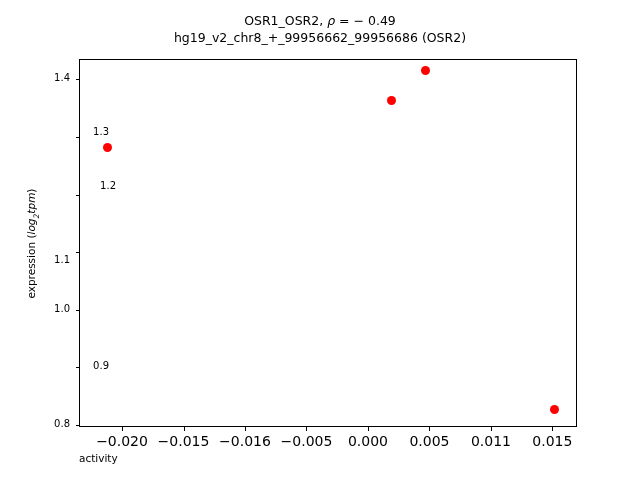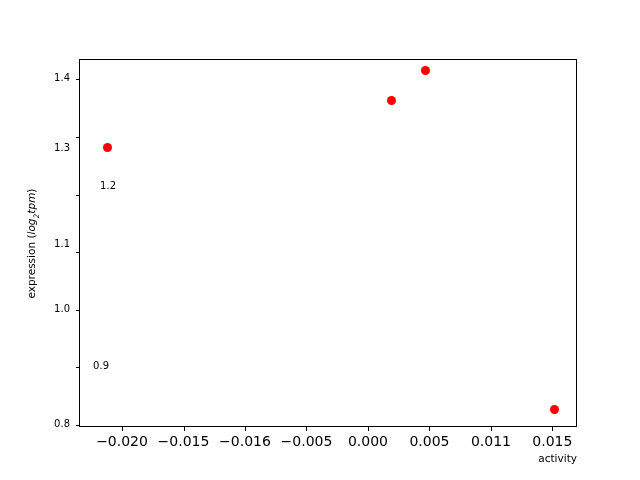--- a/index.html
+++ b/index.html
@@ -97,21 +97,21 @@
     font-size: 10px;
     color: #000000;
     white-space: pre;
   }
   
   #xlabel {
     position: absolute;
     left: 79px;
     top: 452px;
     width: 498px;
-    text-align: right;
+    text-align: left;
     font-size: 10.5px;
     color: #000000;
   }
   #ylabel {
     position: absolute;
     left: -216px;
     top: 236px;
     width: 498px;
     text-align: center;
     font-size: 10.5px;
@@ -120,20 +120,24 @@
     transform-origin: center center;
     white-space: pre;
   }
   sub { font-size: 0.72em; }
 </style>
 </head>
 <body>
 
 <div id="figure">
 
+  <div id="title-block">
+    <span id="title-line-1"><span>OSR1_OSR2, </span><span class="mathvar">ρ</span><span> = − 0.49</span></span>
+    <span id="title-line-2">hg19_v2_chr8_+_99956662_99956686 (OSR2)</span>
+  </div>
 
   <div id="axes-frame">
     <div id="data-layer">
         <div class="data-point" style="left: 27.0519px; top: 87.2488px; background: rgb(255, 0, 0); width: 9px; height: 9px; margin-left: -4.5px; margin-top: -4.5px;"></div>
         <div class="data-point" style="left: 311.096px; top: 40.025px; background: rgb(255, 0, 0); width: 9px; height: 9px; margin-left: -4.5px; margin-top: -4.5px;"></div>
         <div class="data-point" style="left: 345.526px; top: 10.0782px; background: rgb(255, 0, 0); width: 9px; height: 9px; margin-left: -4.5px; margin-top: -4.5px;"></div>
         <div class="data-point" style="left: 474.637px; top: 349.283px; background: rgb(255, 0, 0); width: 9px; height: 9px; margin-left: -4.5px; margin-top: -4.5px;"></div>
       </div>
   </div>
 
@@ -154,25 +158,25 @@
       <div class="xtick-label" style="left: 490.926px;">0.011</div>
       <div class="xtick-mark" style="left: 552.407px;"></div>
       <div class="xtick-label" style="left: 552.407px;">0.015</div>
       <div class="ytick-mark" style="top: 424.984px;"></div>
       <div class="ytick-label" style="top: 424.984px;">0.8</div>
       <div class="ytick-mark" style="top: 367.394px;"></div>
       <div class="ytick-label" style="top: 367.394px; margin-left: 39px;">0.9</div>
       <div class="ytick-mark" style="top: 309.804px;"></div>
       <div class="ytick-label" style="top: 309.804px;">1.0</div>
       <div class="ytick-mark" style="top: 252.214px;"></div>
-      <div class="ytick-label" style="top: 245px;">1.1</div>
+      <div class="ytick-label" style="top: 261px;">1.1</div>
       <div class="ytick-mark" style="top: 194.624px;"></div>
       <div class="ytick-label" style="top: 187px; margin-left: 46px;">1.2</div>
       <div class="ytick-mark" style="top: 137.034px;"></div>
-      <div class="ytick-label" style="top: 149px;">1.3</div>
+      <div class="ytick-label" style="top: 133px; padding-left: 39px;">1.3</div>
       <div class="ytick-mark" style="top: 79.4444px;"></div>
       <div class="ytick-label" style="top: 79.4444px;">1.4</div>
     </div>
 
   <div id="xlabel">activity</div>
 
   <div id="ylabel"><span>expression (</span><span class="mathvar"><span>log</span><sub>2</sub><span>tpm</span></span><span>)</span></div>
 
 </div>
 

